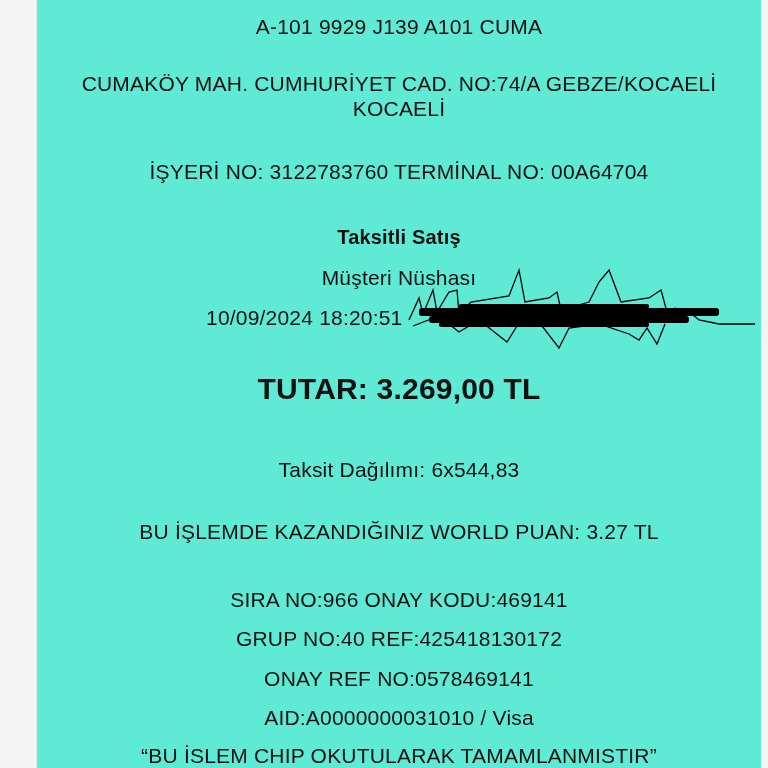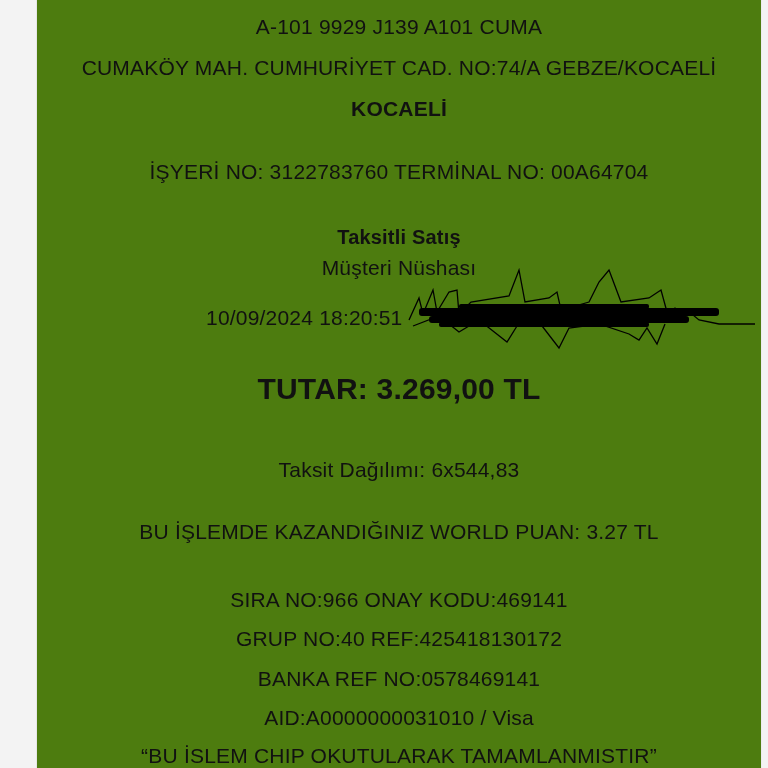--- a/index.html
+++ b/index.html
@@ -5,46 +5,46 @@
     html, body { margin: 0; padding: 0; }
     body {
       width: 768px; height: 768px; overflow: hidden;
       background: #f3f3f3;
       font-family: "Liberation Sans", "DejaVu Sans", sans-serif;
       color: #111;
       position: relative;
     }
     .page {
       position: absolute; left: 36px; top: 0; width: 724px; height: 768px;
-      background: #4d7c0f;
+      background: #5eead4;
       border-left: 1px solid #e6e6e6;
       border-right: 1px solid #ececec;
     }
     .line {
       position: absolute; left: 0; width: 724px; text-align: center;
       font-size: 21px; letter-spacing: 0.2px; white-space: nowrap;
     }
     .bold { font-weight: bold; }
     .amount { font-size: 30px; font-weight: bold; }
     .redaction {
       position: absolute; left: 362px; top: 262px; width: 360px; height: 88px;
     }
   </style>
 </head>
 <body>
 
 <div class="page">
   <div class="line" style="top:15px;">A-101 9929 J139 A101 CUMA</div>
-  <div class="line" style="top:56px;text-align:center;">CUMAKÖY MAH. CUMHURİYET CAD. NO:74/A GEBZE/KOCAELİ</div>
-  <div class="line" style="top:97px;font-weight:bold;">KOCAELİ</div>
+  <div class="line" style="top:72px;text-align:center;">CUMAKÖY MAH. CUMHURİYET CAD. NO:74/A GEBZE/KOCAELİ</div>
+  <div class="line" style="top:97px;">KOCAELİ</div>
 
   <div class="line" style="top:160px;">İŞYERİ NO: 3122783760   TERMİNAL NO: 00A64704</div>
 
   <div class="line bold" style="top:226px; font-size:20px;">Taksitli Satış</div>
-  <div class="line" style="top:256px;">Müşteri Nüshası</div>
+  <div class="line" style="top:266px;">Müşteri Nüshası</div>
   <div class="line" style="top:306px; width:auto; left:129px; text-align:left;margin-left:40px;">10/09/2024 18:20:51</div>
 
   <svg class="redaction" viewBox="0 0 360 88">
     <g stroke="#000" fill="none" stroke-width="1.3">
       <path d="M10 58 L20 36 L24 52 L34 28 L38 50 L50 30 L58 28 L60 52 L72 40 L110 34 L120 8 L126 40 L150 36 L158 30 L162 48 L190 40 L200 20 L210 8 L222 40 L250 36 L262 28 L268 50 L276 46 L282 58 L288 48 L300 58 L320 62 L356 62"></path>
       <path d="M14 64 L40 54 L60 70 L80 58 L108 80 L118 64 L140 60 L160 86 L170 66 L200 62 L230 72 L240 78 L248 66 L258 82 L266 62"></path>
     </g>
     <g fill="#000">
       <rect x="20" y="46" width="300" height="8" rx="3"></rect>
       <rect x="30" y="54" width="260" height="7" rx="3"></rect>
@@ -53,16 +53,16 @@
     </g>
   </svg>
 
   <div class="line amount" style="top:372px;">TUTAR: 3.269,00 TL</div>
   <div class="line" style="top:458px;">Taksit Dağılımı: 6x544,83</div>
 
   <div class="line" style="top:520px;">BU İŞLEMDE KAZANDIĞINIZ WORLD PUAN: 3.27 TL</div>
 
   <div class="line" style="top:588px;">SIRA NO:966 ONAY KODU:469141</div>
   <div class="line" style="top:627px;">GRUP NO:40  REF:425418130172</div>
-  <div class="line" style="top:667px;">BANKA REF NO:0578469141</div>
+  <div class="line" style="top:667px;">ONAY REF NO:0578469141</div>
   <div class="line" style="top:706px;">AID:A0000000031010 / Visa</div>
   <div class="line" style="top:744px;">“BU İSLEM CHIP OKUTULARAK TAMAMLANMISTIR”</div>
 </div>
 
 </body></html>

